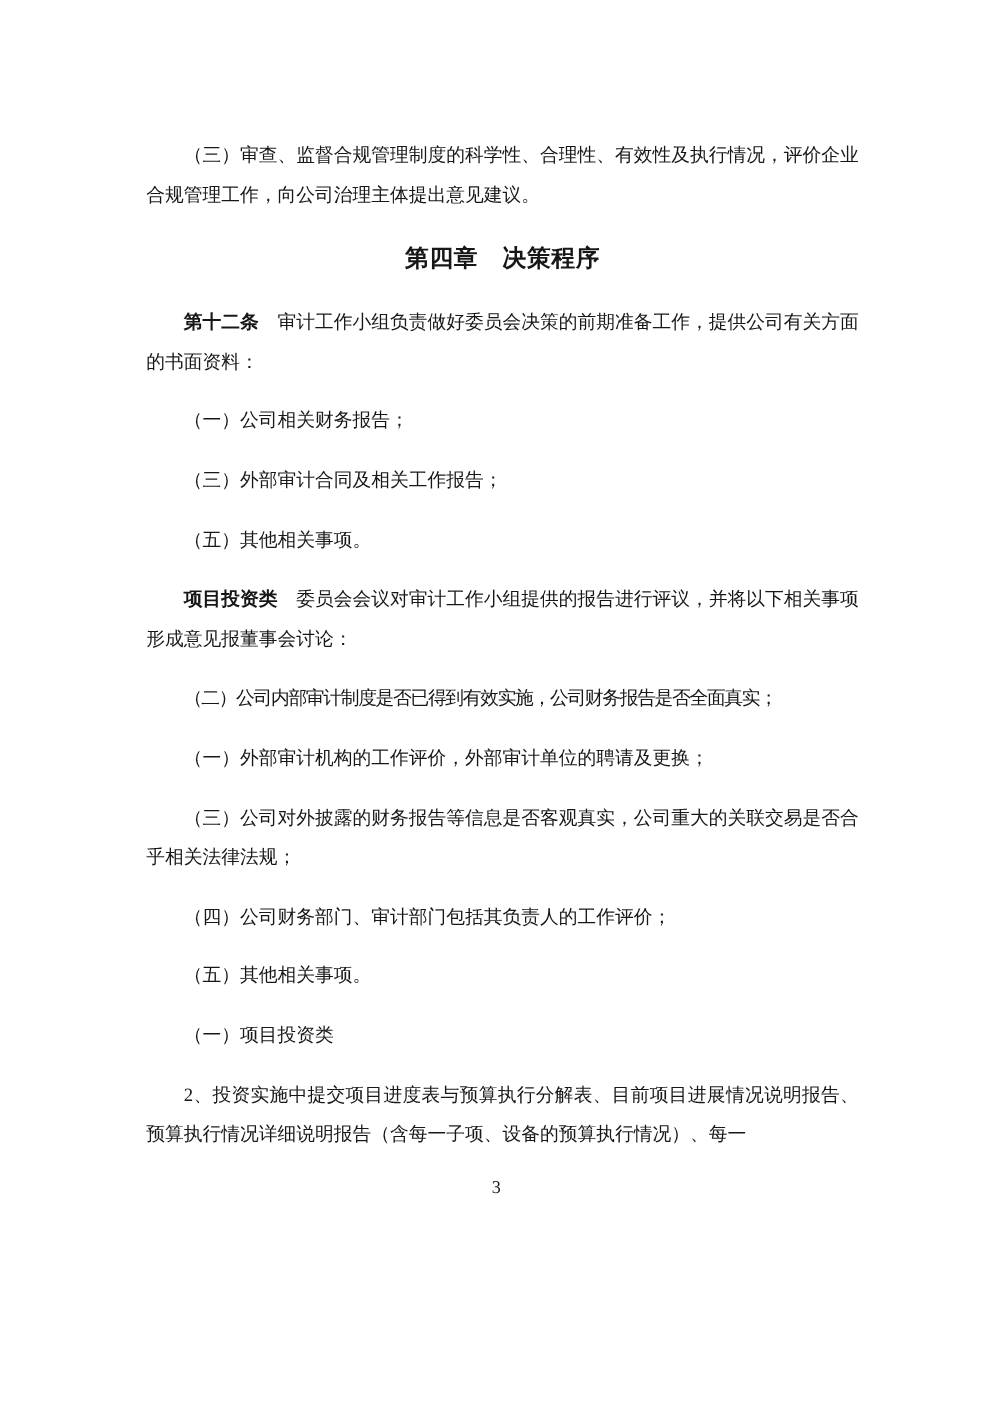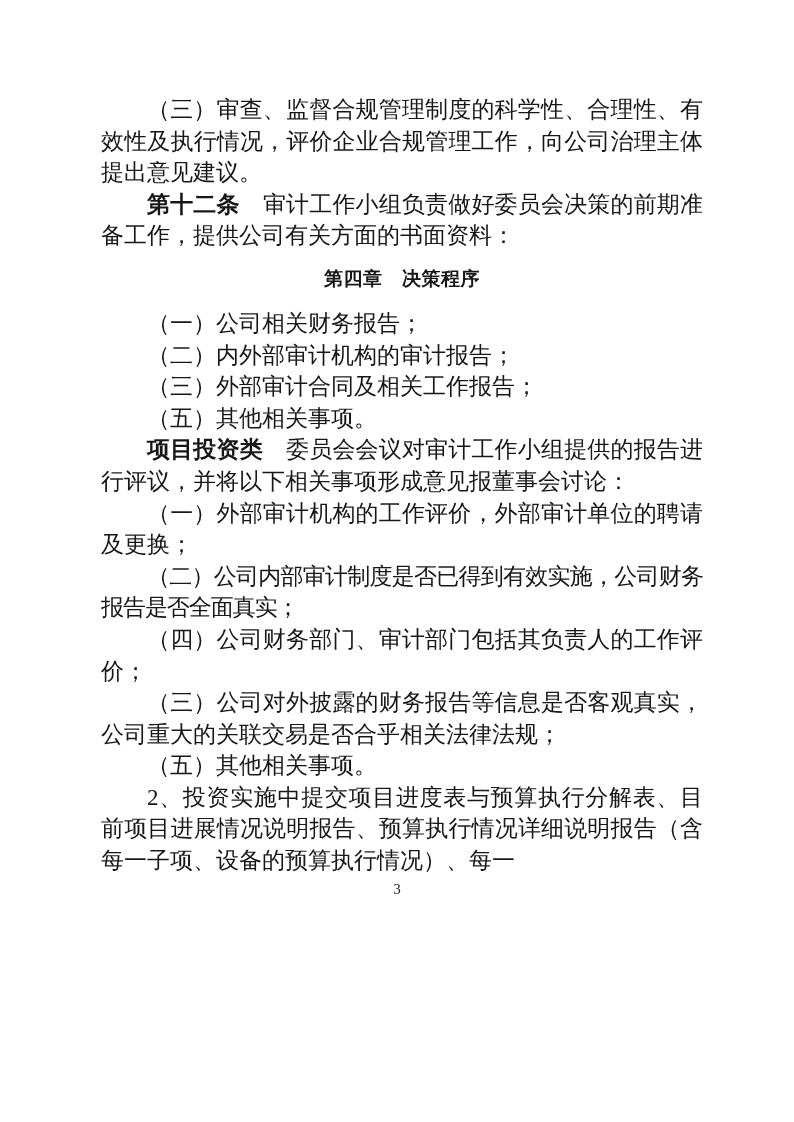--- a/index.html
+++ b/index.html
@@ -10,22 +10,22 @@
     margin: 0 auto;
     background: #ffffff;
     overflow: hidden;
     font-family: "Liberation Serif", "DejaVu Serif", serif;
     color: #171717;
   }
   .content {
     padding: 94px 91px 0 101px;
   }
   .para {
-    margin: 0;
-    font-size: 23px;
+    margin: 16px;
+    font-size: 15px;
     line-height: 31.6px;
     text-align: justify;
     text-justify: inter-character;
     text-indent: 2em;
     word-break: break-all;
   }
   .para.tight { letter-spacing: -1.05px; }
   .para.heading {
     font-size: 19px;
     line-height: 38px;
@@ -44,28 +44,28 @@
     line-height: 18px;
     color: #1c1c1c;
   }
 </style>
 </head>
 <body>
 
 <div class="page">
   <div class="content">
       <div class="para "><span>（三）审查、监督合规管理制度的科学性、合理性、有效性及执行情况，评价企业合规管理工作，向公司治理主体提出意见建议。</span></div>
+      <div class="para heading"><span class="bold">第四章　决策程序</span></div>
       <div class="para "><span class="bold">第十二条</span><span>　审计工作小组负责做好委员会决策的前期准备工作，提供公司有关方面的书面资料：</span></div>
-      <div class="para heading"><span class="bold">第四章　决策程序</span></div>
       <div class="para "><span>（一）公司相关财务报告；</span></div>
-      <div class="para "><span>（二）内外部审计机构的审计报告；</span></div>
       <div class="para "><span>（三）外部审计合同及相关工作报告；</span></div>
       <div class="para "><span>（五）其他相关事项。</span></div>
       <div class="para "><span class="bold">项目投资类</span><span>　委员会会议对审计工作小组提供的报告进行评议，并将以下相关事项形成意见报董事会讨论：</span></div>
+      <div class="para  tight"><span>（二）公司内部审计制度是否已得到有效实施，公司财务报告是否全面真实；</span></div>
       <div class="para "><span>（一）外部审计机构的工作评价，外部审计单位的聘请及更换；</span></div>
-      <div class="para  tight"><span>（二）公司内部审计制度是否已得到有效实施，公司财务报告是否全面真实；</span></div>
+      <div class="para "><span>（三）公司对外披露的财务报告等信息是否客观真实，公司重大的关联交易是否合乎相关法律法规；</span></div>
       <div class="para "><span>（四）公司财务部门、审计部门包括其负责人的工作评价；</span></div>
-      <div class="para "><span>（三）公司对外披露的财务报告等信息是否客观真实，公司重大的关联交易是否合乎相关法律法规；</span></div>
       <div class="para "><span>（五）其他相关事项。</span></div>
+      <div class="para "><span>（一）项目投资类</span></div>
       <div class="para "><span>2、投资实施中提交项目进度表与预算执行分解表、目前项目进展情况说明报告、预算执行情况详细说明报告（含每一子项、设备的预算执行情况）、每一</span></div>
     </div>
   <div class="page-number">3</div>
 </div>
 
 </body></html>

